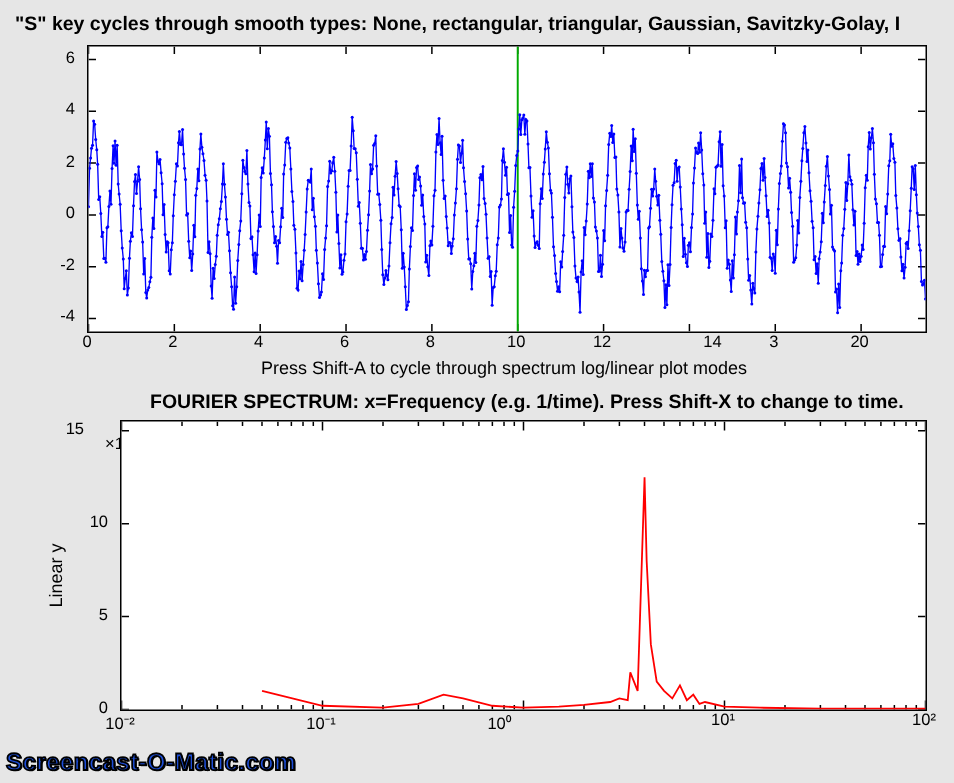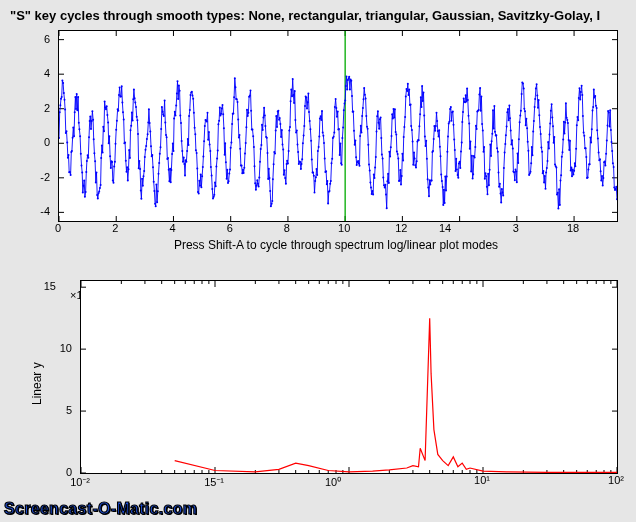--- a/index.html
+++ b/index.html
@@ -984,27 +984,28 @@
       <div class="tick-label ytick" style="top: 8.63636px; right: 4px; position: absolute;">6</div>
     </div>
   <div id="top-xticks">
       <div class="tick-label xtick" style="left: 0px;">0</div>
       <div class="tick-label xtick" style="left: 57.2308px;">2</div>
       <div class="tick-label xtick" style="left: 114.462px;">4</div>
       <div class="tick-label xtick" style="left: 171.692px;">6</div>
       <div class="tick-label xtick" style="left: 228.923px;">8</div>
       <div class="tick-label xtick" style="left: 286.154px;">10</div>
       <div class="tick-label xtick" style="left: 343.385px;">12</div>
-      <div class="tick-label xtick" style="left: 387px;">14</div>
+      <div class="tick-label xtick" style="left: 417px;">14</div>
       <div class="tick-label xtick" style="left: 457.846px;">3</div>
-      <div class="tick-label xtick" style="left: 515.077px;">18</div>
+      <div class="tick-label xtick" style="left: 515.077px;">20</div>
     </div>
 
   <div id="top-xlabel" class="xlabel">Press Shift-A to cycle through spectrum log/linear plot modes</div>
 
+  <div id="bot-title" class="title">FOURIER SPECTRUM: x=Frequency (e.g. 1/time). Press Shift-X to change to time.</div>
   <div id="bot-yexp" class="yexp">×10⁻³</div>
 
   <div id="panel-bot" class="panel">
     <svg id="svg-bot" class="plot" width="536" height="192">
         <line x1="0" x2="0" y1="192" y2="186" stroke="#000"></line>
         <line x1="0" x2="0" y1="0" y2="6" stroke="#000"></line>
         <line x1="134" x2="134" y1="192" y2="186" stroke="#000"></line>
         <line x1="134" x2="134" y1="0" y2="6" stroke="#000"></line>
         <line x1="268" x2="268" y1="192" y2="186" stroke="#000"></line>
         <line x1="268" x2="268" y1="0" y2="6" stroke="#000"></line>
@@ -1090,21 +1091,21 @@
 
   <div id="bot-ylabel" class="ylabel">Linear y</div>
   <div id="bot-yticks">
       <div class="tick-label ytick" style="position: absolute; top: 192px; right: 4px;">0</div>
       <div class="tick-label ytick" style="position: absolute; top: 130.065px; right: 4px;">5</div>
       <div class="tick-label ytick" style="position: absolute; top: 68.129px; right: 4px;">10</div>
       <div class="tick-label ytick" style="position: absolute; top: 6.19355px; right: 20px;">15</div>
     </div>
   <div id="bot-xticks">
       <div class="tick-label xtick" style="left: 0px;">10⁻²</div>
-      <div class="tick-label xtick" style="left: 134px;">15⁻¹</div>
+      <div class="tick-label xtick" style="left: 134px;">10⁻¹</div>
       <div class="tick-label xtick" style="left: 253px;">10⁰</div>
       <div class="tick-label xtick" style="left: 402px;">10¹</div>
       <div class="tick-label xtick" style="left: 536px;">10²</div>
     </div>
 
 
   <div class="watermark">Screencast-O-Matic.com</div>
 </div>
 
 </body></html>

